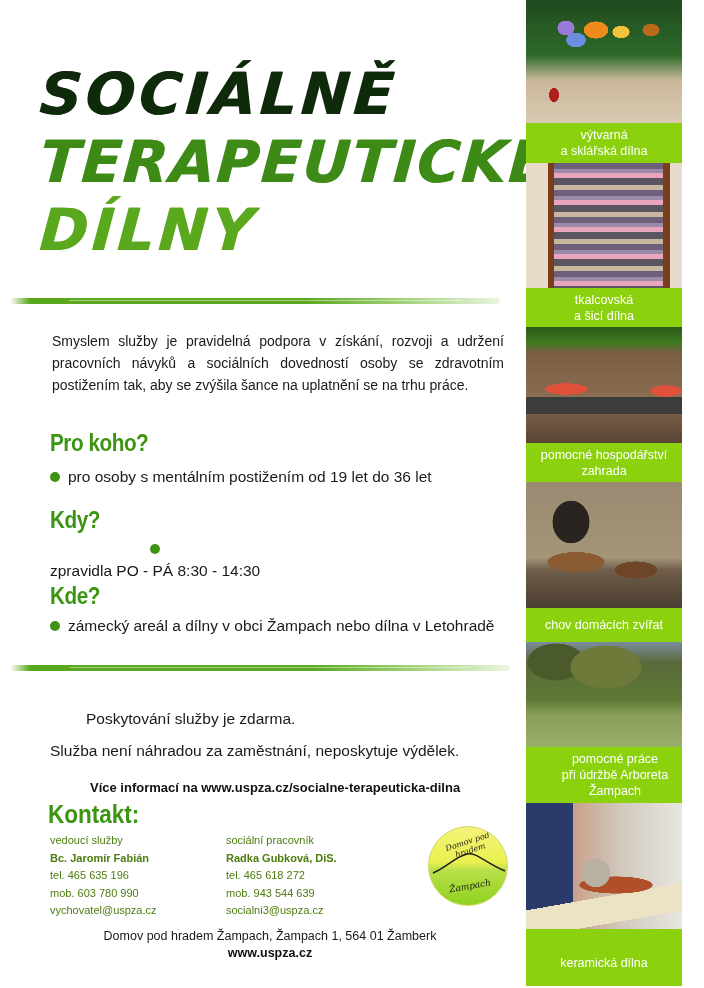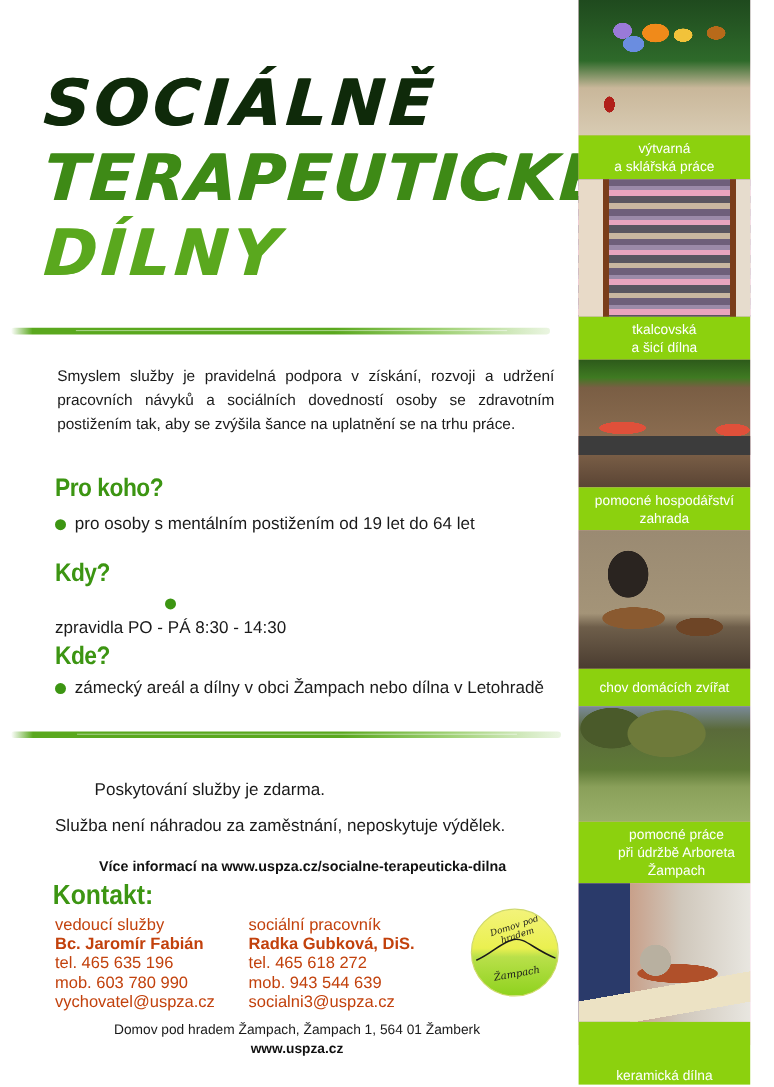--- a/index.html
+++ b/index.html
@@ -58,21 +58,21 @@
   .note-1 { top: 710px; margin-left: 36px; }
   .note-2 { top: 742px; }
   .more-info { position: absolute; left: 52px; top: 780px; font-size: 13px; font-weight: bold; color: #111; margin-left: 38px; }
 
   
   .contact-heading {
     position: absolute; left: 48px; top: 800px;
     font-weight: bold; font-size: 25px; color: #3c9512;
     transform: scaleX(0.9); transform-origin: left center;
   }
-  .contact-col { position: absolute; top: 832px; font-size: 15px; line-height: 17.5px; color: #c2410c; }
+  .contact-col { position: absolute; top: 832px; font-size: 11px; line-height: 17.5px; color: #4d7c0f; }
   .contact-col .name { font-weight: bold; }
   .contact-col-1 { left: 50px; }
   .contact-col-2 { left: 226px; }
 
   
   .logo {
     position: absolute; left: 428px; top: 826px; width: 80px; height: 80px; border-radius: 50%;
     background: linear-gradient(180deg, #f3f37a 0%, #eaf050 45%, #b9e04a 55%, #8fd21e 100%);
     border: 1px solid #cfd96a; overflow: hidden;
   }
@@ -87,21 +87,21 @@
     font-family: "DejaVu Serif", serif; font-style: italic; font-size: 9px; color: #1a1a1a;
     transform: rotate(-10deg);
   }
 
   
   .footer-address { position: absolute; left: 0; width: 540px; top: 929px; text-align: center; font-size: 12.5px; color: #1a1a1a; padding-left: 0; }
   .footer-address span { display: inline-block; margin-left: 0; }
   .footer-web { position: absolute; left: 0; width: 540px; top: 946px; text-align: center; font-size: 12.5px; font-weight: bold; color: #111; }
 
   
-  .photo-col { position: absolute; left: 526px; top: 0; width: 156px; height: 950px; background: #f9a8d4; }
+  .photo-col { position: absolute; left: 526px; top: 0; width: 156px; height: 950px; background: #7dd3fc; }
   .photo { position: absolute; left: 0; width: 156px; overflow: hidden; }
   .band {
     position: absolute; left: 0; width: 156px; background: #8cd10e;
     color: #ffffff; font-size: 12.5px; line-height: 16px; text-align: center;
     display: flex; flex-direction: column; justify-content: center;
   }
 
   
   .p1 { top: 0; height: 123px; background:
       radial-gradient(ellipse 20px 14px at 70px 30px, #f08a1a 60%, transparent 62%),
@@ -137,37 +137,37 @@
       radial-gradient(ellipse 20px 20px at 70px 70px, #b8b0a0 70%, transparent 72%),
       radial-gradient(ellipse 60px 14px at 90px 82px, #b0502a 60%, transparent 62%),
       linear-gradient(170deg, transparent 0%, transparent 70%, #ece2c4 70%, #ece2c4 88%, transparent 88%),
       linear-gradient(90deg, #2a3a6a 0%, #2a3a6a 30%, #c8a08a 30%, #d0c8bc 60%, #e8e6e0 100%); }
 
   .band-1 { top: 123px; height: 40px; }
   .band-2 { top: 288px; height: 39px; }
   .band-3 { top: 443px; height: 39px; }
   .band-4 { top: 608px; height: 34px; }
   .band-5 { top: 747px; height: 56px; padding-left: 22px; }
-  .band-6 { top: 929px; height: 57px; justify-content: flex-end; padding-top: 10px; }
+  .band-6 { top: 929px; height: 57px; justify-content: center; padding-top: 10px; }
 </style>
 </head>
 <body>
 
 <div class="title-line title-1">SOCIÁLNĚ</div>
 <div class="title-line title-2">TERAPEUTICKÉ</div>
 <div class="title-line title-3">DÍLNY</div>
 
 <div class="brush brush-1"></div>
 
 <p class="intro">Smyslem služby je pravidelná podpora v získání, rozvoji a udržení pracovních návyků a sociálních dovedností osoby se zdravotním postižením tak, aby se zvýšila šance na uplatnění se na trhu práce.</p>
 
 <div class="section-heading h-prokoho">Pro koho?</div>
 <div class="bullet-row b-prokoho">
   <span class="bullet-dot"></span>
-  <span>pro osoby s mentálním postižením od 19 let do 64 let</span>
+  <span>pro osoby s mentálním postižením od 19 let do 36 let</span>
 </div>
 
 <div class="section-heading h-kdy">Kdy?</div>
 <div class="bullet-row b-kdy">
   <span class="bullet-dot"></span>
   <span>zpravidla PO - PÁ 8:30 - 14:30</span>
 </div>
 
 <div class="section-heading h-kde">Kde?</div>
 <div class="bullet-row b-kde">
@@ -207,21 +207,21 @@
   <div class="logo-text-bottom">Žampach</div>
 </div>
 
 <div class="footer-address"><span>Domov pod hradem Žampach, Žampach 1, 564 01 Žamberk</span></div>
 <div class="footer-web">www.uspza.cz</div>
 
 <div class="photo-col">
   <div class="photo p1"></div>
   <div class="band band-1">
     <span>výtvarná</span>
-    <span>a sklářská práce</span>
+    <span>a sklářská dílna</span>
   </div>
 
   <div class="photo p2"></div>
   <div class="band band-2">
     <span>tkalcovská</span>
     <span>a šicí dílna</span>
   </div>
 
   <div class="photo p3"></div>
   <div class="band band-3">

